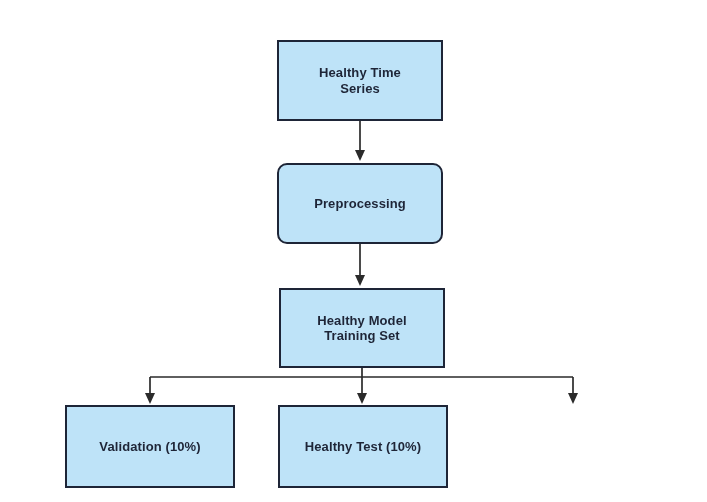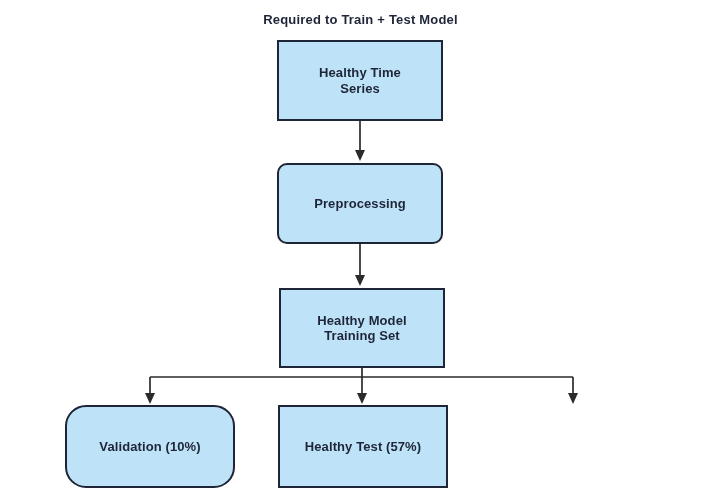--- a/index.html
+++ b/index.html
@@ -60,30 +60,29 @@
     font-size: 13px;
     font-weight: bold;
     line-height: 1.18;
     letter-spacing: 0.1px;
     padding: 0 20px;
   }
   .node.narrow { padding: 8px 28px; }
   #n-healthy-time-series { left: 277px; top: 40px;  width: 166px; height: 81px; }
   #n-preprocessing       { left: 277px; top: 163px; width: 166px; height: 81px; border-radius: 10px; }
   #n-healthy-model       { left: 279px; top: 288px; width: 166px; height: 80px; }
-  #n-validation          { left: 65px;  top: 405px; width: 170px; height: 83px; border-radius: 21px; }
+  #n-validation          { left: 65px;  top: 405px; width: 170px; height: 83px; }
   #n-healthy-test        { left: 278px; top: 405px; width: 170px; height: 83px; }
   #n-training            { left: 488px; top: 405px; width: 170px; height: 83px; }
 </style>
 </head>
 <body>
 
 <div class="stage">
 
-  <div class="title">Required to Train + Test Model</div>
 
   <svg class="arrows" width="707" height="502" viewBox="0 0 707 502" aria-hidden="true">
 
     <path class="ln" d="M360,120 V151"></path>
     <path class="tri" d="M355,150 L365,150 L360,161 Z"></path>
 
     <path class="ln" d="M360,243 V276"></path>
     <path class="tri" d="M355,275 L365,275 L360,286 Z"></path>
 
     <path class="ln" d="M362,368 V377 M150,377 H573"></path>
@@ -99,16 +98,16 @@
   </svg>
 
   <div class="node" id="n-healthy-time-series">Healthy Time Series</div>
 
   <div class="node" id="n-preprocessing">Preprocessing</div>
 
   <div class="node narrow" id="n-healthy-model">Healthy Model Training Set</div>
 
   <div class="node" id="n-validation">Validation (10%)</div>
 
-  <div class="node" id="n-healthy-test">Healthy Test (57%)</div>
+  <div class="node" id="n-healthy-test">Healthy Test (10%)</div>
 
 
 </div>
 
 </body></html>

